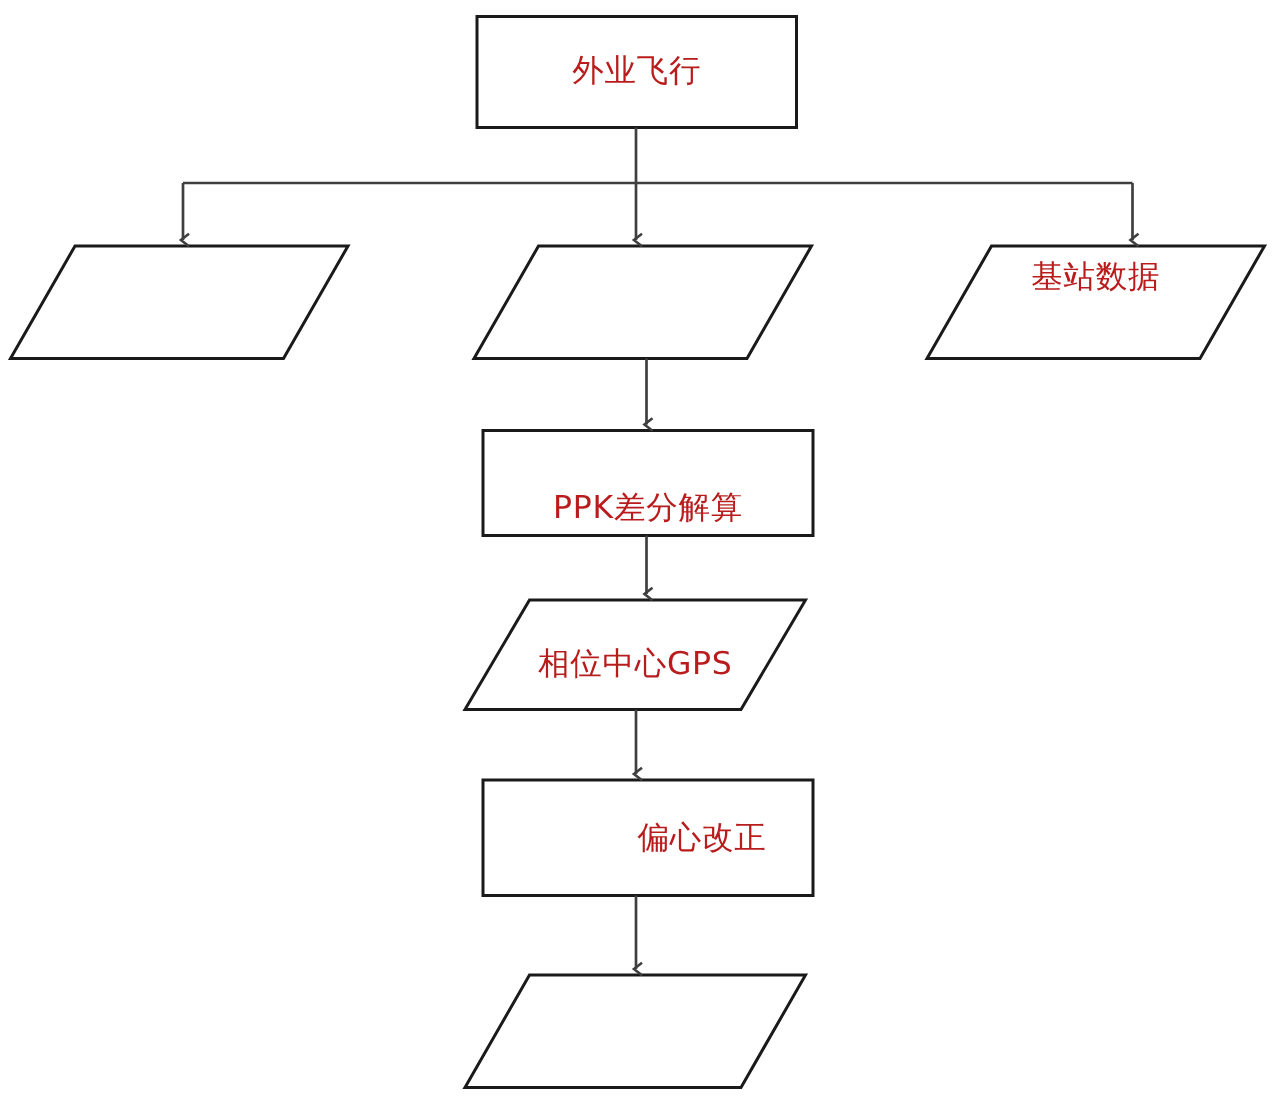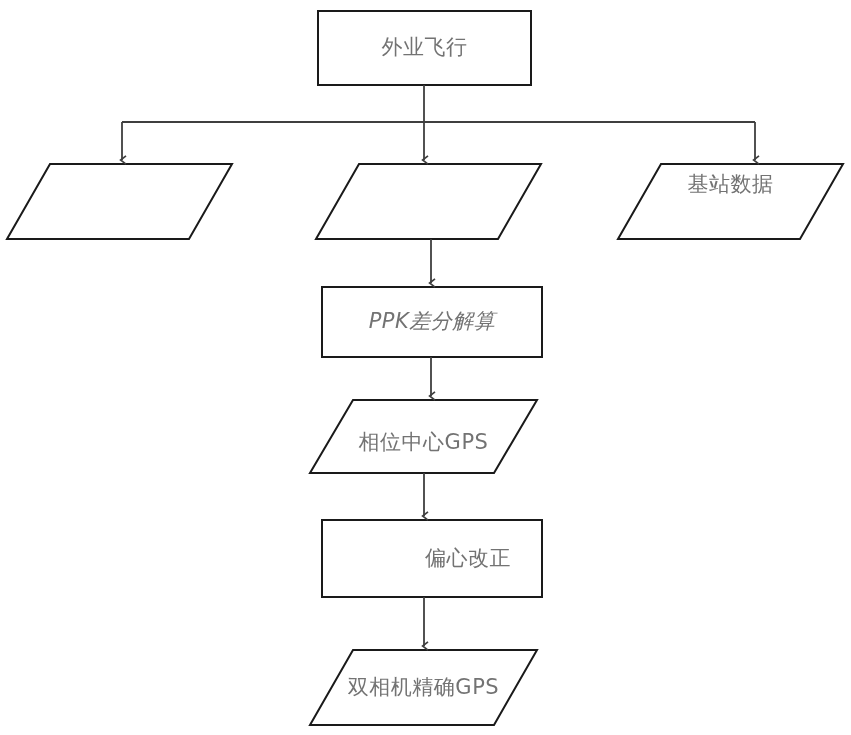--- a/index.html
+++ b/index.html
@@ -24,21 +24,21 @@
     top: 0;
     width: 851px;
     height: 735px;
   }
   .node-label {
     position: absolute;
     display: flex;
     align-items: center;
     justify-content: center;
     text-align: center;
-    color: #737373;
+    color: #b91c1c;
     font-size: 21px;
     line-height: 1.2;
     font-family: "DejaVu Sans", "Liberation Sans", sans-serif;
     letter-spacing: 0.5px;
     white-space: nowrap;
     pointer-events: none;
   }
 </style>
 </head>
 <body>
@@ -87,21 +87,20 @@
       <path d="M 424,597 L 424,646" marker-end="url(#arrowhead)"></path>
     </g>
   </svg>
 
   <div class="node-label" style="left:318px; top:11px; width:213px; height:74px;">外业飞行</div>
 
 
 
   <div class="node-label" style="left:625px; top:147px; width:211px; height:75px;">基站数据</div>
 
-  <div class="node-label" style="left:322px; top:287px; width:220px; height:70px;font-style:italic;">PPK差分解算</div>
+  <div class="node-label" style="left:322px; top:304px; width:220px; height:70px;">PPK差分解算</div>
 
   <div class="node-label" style="left:317px; top:400px; width:213px; height:86px;">相位中心GPS</div>
 
   <div class="node-label" style="left:322px; top:520px; width:220px; height:77px;margin-left:36px;">偏心改正</div>
 
-  <div class="node-label" style="left:317px; top:650px; width:213px; height:75px;">双相机精确GPS</div>
 
 </div>
 
 </body></html>

